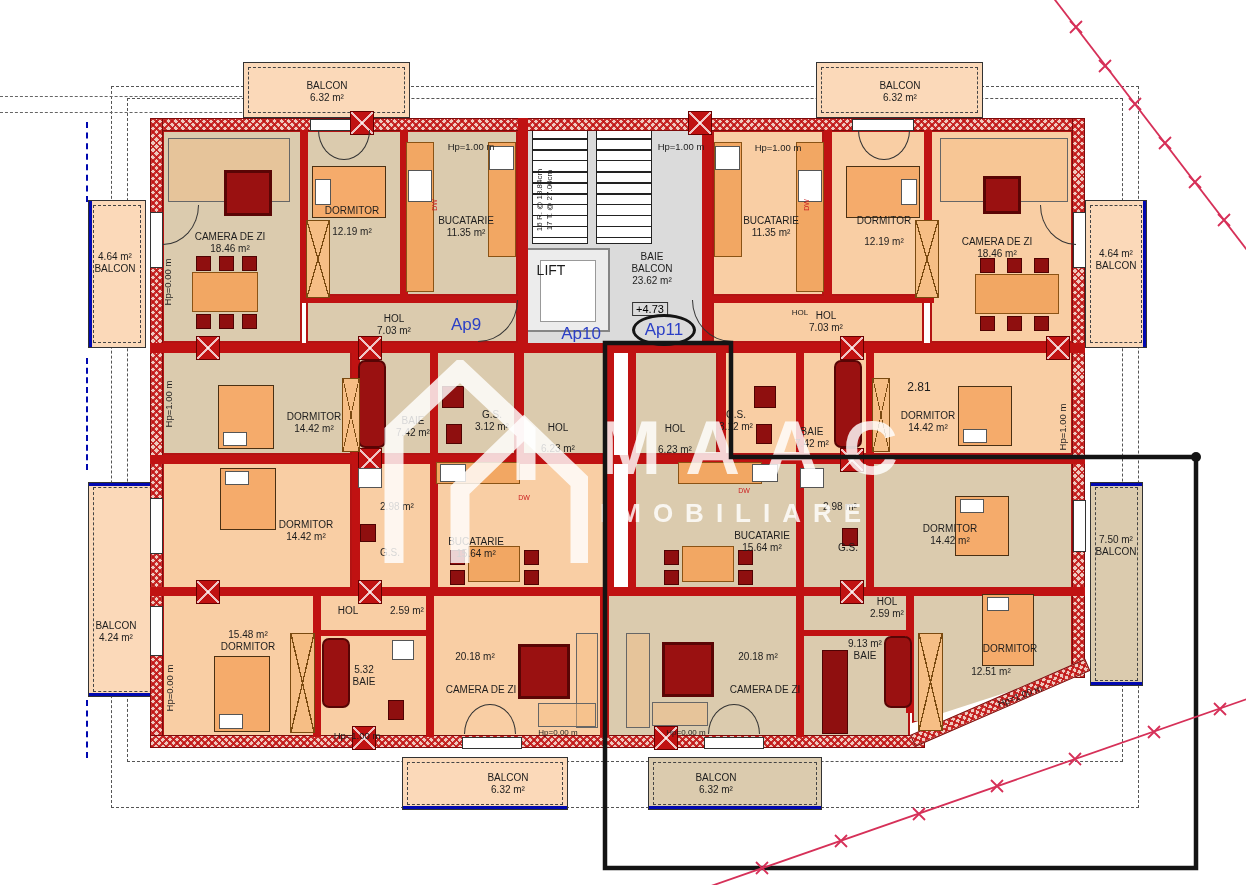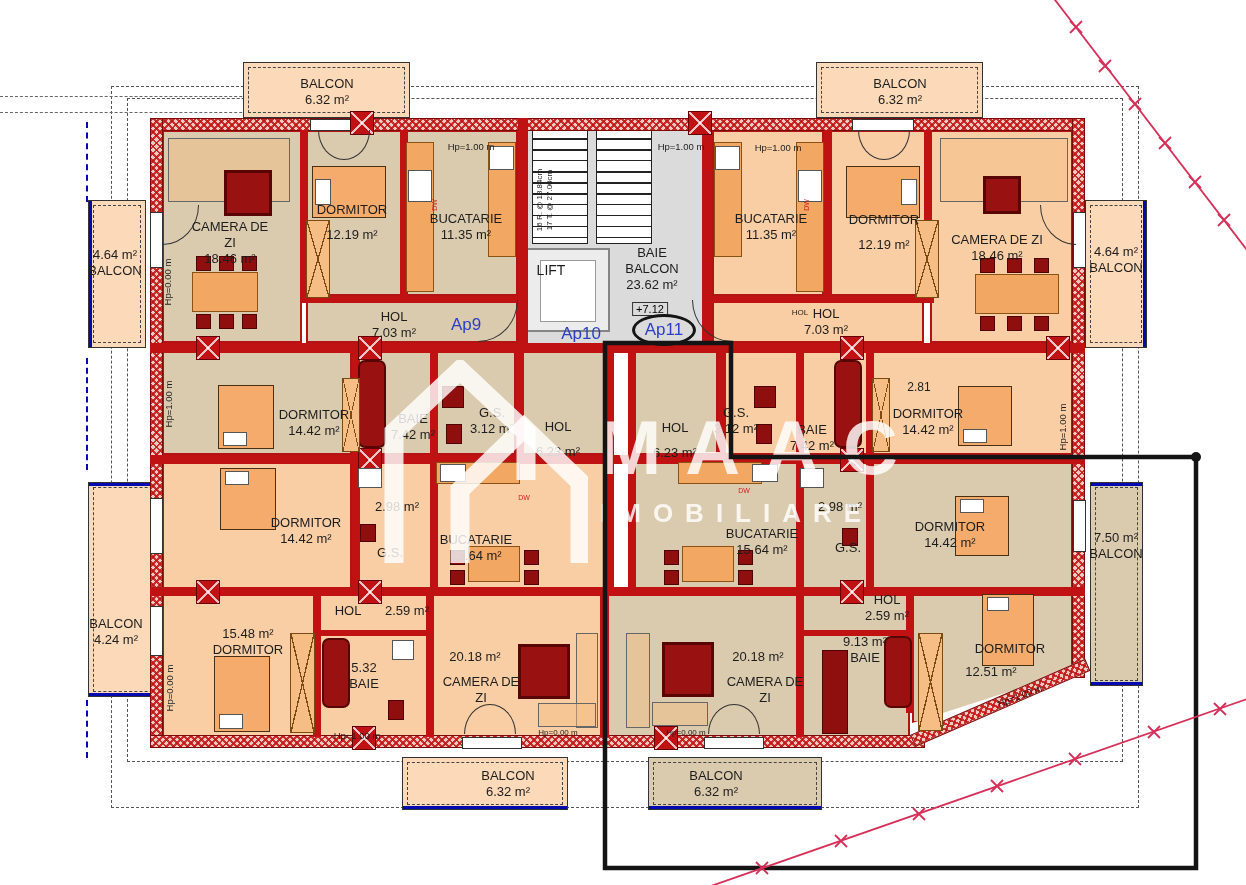--- a/index.html
+++ b/index.html
@@ -17,21 +17,21 @@
   .win{position:absolute;background:#fff;border:1px solid #333;z-index:3}
   .xj{position:absolute;width:24px;height:24px;background-color:#C01212;border:1px solid #600;z-index:3;
       background-image:linear-gradient(to top right,transparent 46%,rgba(255,255,255,.75) 46%,rgba(255,255,255,.75) 54%,transparent 54%),
                        linear-gradient(to bottom right,transparent 46%,rgba(255,255,255,.75) 46%,rgba(255,255,255,.75) 54%,transparent 54%)}
   .core{position:absolute;background:#DBDBDB;z-index:1}
   .stairs{position:absolute;background:#fff;border:1px solid #222;z-index:2;
       background-image:repeating-linear-gradient(180deg,#222 0 1.5px,transparent 1.5px 11px)}
   .dash{position:absolute;border:1.2px dashed #555;z-index:0}
   .bluedash{position:absolute;border-left:2px dashed #0008b0;z-index:0}
   .hdash{position:absolute;border-top:1.3px dashed #666;z-index:0}
-  .lbl{position:absolute;transform:translate(-50%,-50%);text-align:center;font-size:13px;color:#1d1d1d;z-index:5;line-height:1.22;white-space:nowrap}
+  .lbl{position:absolute;transform:translate(-50%,-50%);text-align:center;font-size:10px;color:#1d1d1d;z-index:5;line-height:1.22;white-space:nowrap}
   .lbl .nm,.lbl .ar{display:block}
   .wrap{white-space:normal;width:88px}
   .wide{white-space:normal;width:118px}
   .gap .ar{margin-top:9px}
   .small{font-size:9.5px}
   .tiny{font-size:8px}
   .rot{transform:translate(-50%,-50%) rotate(-90deg)}
   .ap{position:absolute;transform:translate(-50%,-50%);color:#2B3FC6;font-size:17px;z-index:6;white-space:nowrap}
   .ellipse{position:absolute;border:3.5px solid #141414;border-radius:50%;z-index:6;display:flex;align-items:center;justify-content:center}
   .lvlbox{position:absolute;transform:translate(-50%,-50%);border:1px solid #333;padding:0 3px;font-size:11px;z-index:5;background:#DBDBDB;white-space:nowrap}
@@ -456,21 +456,21 @@
       <span class="nm">BAIE</span>
     </div>
   <div class="lbl" style="left:1010px;top:649px"><span>DORMITOR</span></div>
   <div class="lbl" style="left:991px;top:672px"><span>12.51 m²</span></div>
 
   <div class="lbl" style="left:652px;top:269px">
       <span class="nm">BAIE</span>
       <span class="nm">BALCON</span>
       <span class="ar">23.62 m²</span>
     </div>
-  <div class="lvlbox" style="left:650px;top:309px"><span>+7.12</span></div>
+  <div class="lvlbox" style="left:650px;top:309px"><span>+4.73</span></div>
   <div class="lbl" style="left:551px;top:271px;font-size:14px"><span>LIFT</span></div>
   <div class="lbl rot tiny" style="left:545px;top:200px">
       <span class="nm">16 R. @ 18.84cm</span>
       <span class="nm">17 T. @ 27.00cm</span>
     </div>
 
   <div class="ap" style="left:466px;top:325px"><span>Ap9</span></div>
   <div class="ap" style="left:581px;top:334px"><span>Ap10</span></div>
   <div class="ellipse" style="left:632px;top:314px;width:64px;height:32px">
       <span class="ap" style="position:static;transform:none">Ap11</span>

